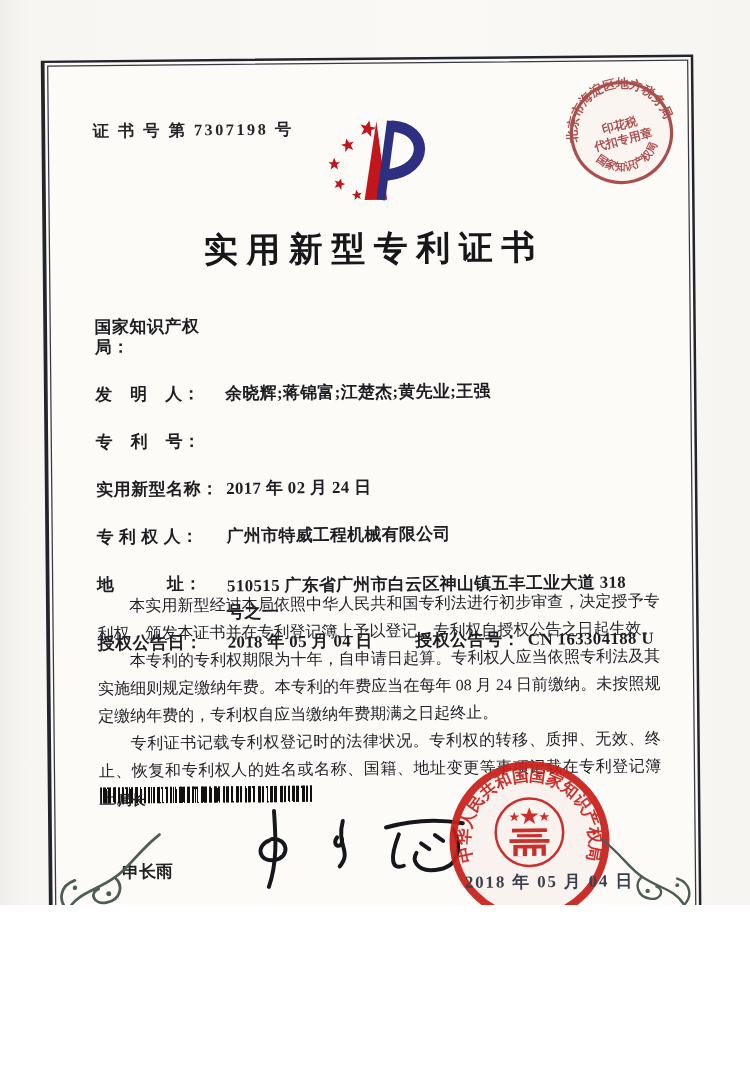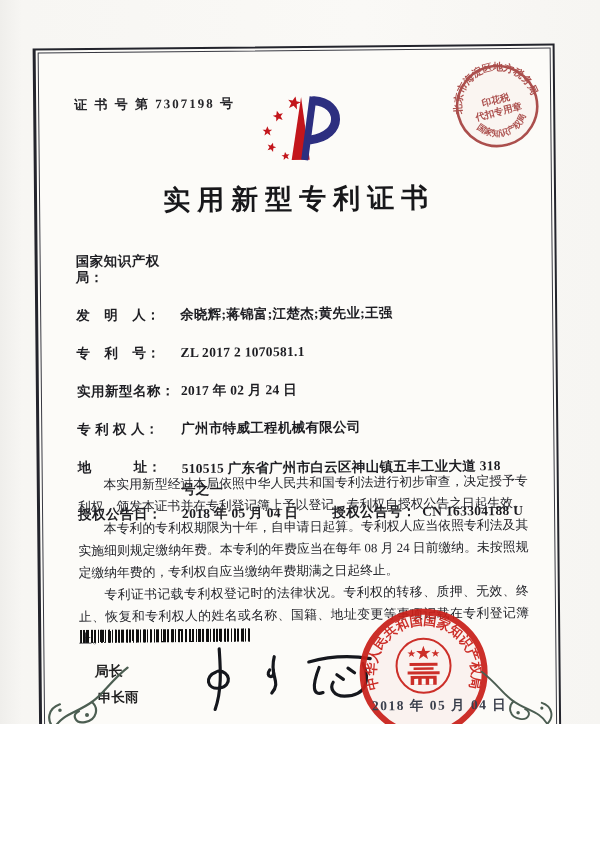--- a/index.html
+++ b/index.html
@@ -31,21 +31,21 @@
   .pair2 { display:flex; margin-left:34px; }
   .pair2 .lab { width:auto; margin-right:6px; letter-spacing:.5px;text-align:right; }
   .paras { position:absolute; left:38px; top:424px; width:450px; font-size:12.8px;
            line-height:1.72; color:#23242a; text-align:justify; font-weight:500; }
   .paras p { text-indent:2em; }
   .barcode { position:absolute; left:39px; top:580px; width:170px; height:13px;
       background-image:
         repeating-linear-gradient(90deg,#101010 0 1.5px,transparent 1.5px 3.5px),
         repeating-linear-gradient(90deg,#101010 0 1px,transparent 1px 5.8px),
         repeating-linear-gradient(90deg,transparent 0 2.4px,#101010 2.4px 3.6px,transparent 3.6px 8.9px); }
-  .signer-title { position:absolute; left:53px; top:613px; font-size:14px; font-weight:700;
+  .signer-title { position:absolute; left:53px; top:583px; font-size:11px; font-weight:700;
                   color:#222; font-family:Liberation Serif, serif; }
   .signer-name  { position:absolute; left:56px; top:639px; font-size:13.5px; font-weight:700;
                   color:#222; font-family:"Liberation Sans","DejaVu Sans",sans-serif; }
   .signature { position:absolute; left:148px; top:590px; width:205px; height:78px; }
   .seal { position:absolute; left:314px; top:558px; width:136px; height:136px; opacity:.93; }
   .seal-date { position:absolute; left:330px; top:650px; width:180px; font-size:13.5px;
                font-weight:700; color:#3a3f4c; letter-spacing:1.5px; z-index:3; }
   .orn-left  { position:absolute; left:-6px; top:612px; width:100px; height:95px; }
   .orn-right { position:absolute; right:-4px; top:618px; width:88px; height:88px; transform:scaleX(-1); }
   .page-footer { position:absolute; left:0; right:0; top:695px; text-align:center;
@@ -97,21 +97,20 @@
     <div class="fields">
       <div class="row">
         <span class="lab">国家知识产权局：</span>
       </div>
       <div class="row">
         <span class="lab">发　明　人：</span>
         <span class="val">余晓辉;蒋锦富;江楚杰;黄先业;王强</span>
       </div>
       <div class="row">
         <span class="lab">专　利　号：</span>
-        <span class="val">ZL 2017 2 1070581.1</span>
       </div>
       <div class="row">
         <span class="lab">实用新型名称：</span>
         <span class="val">2017 年 02 月 24 日</span>
       </div>
       <div class="row">
         <span class="lab">专 利 权 人：</span>
         <span class="val">广州市特威工程机械有限公司</span>
       </div>
       <div class="row address">

